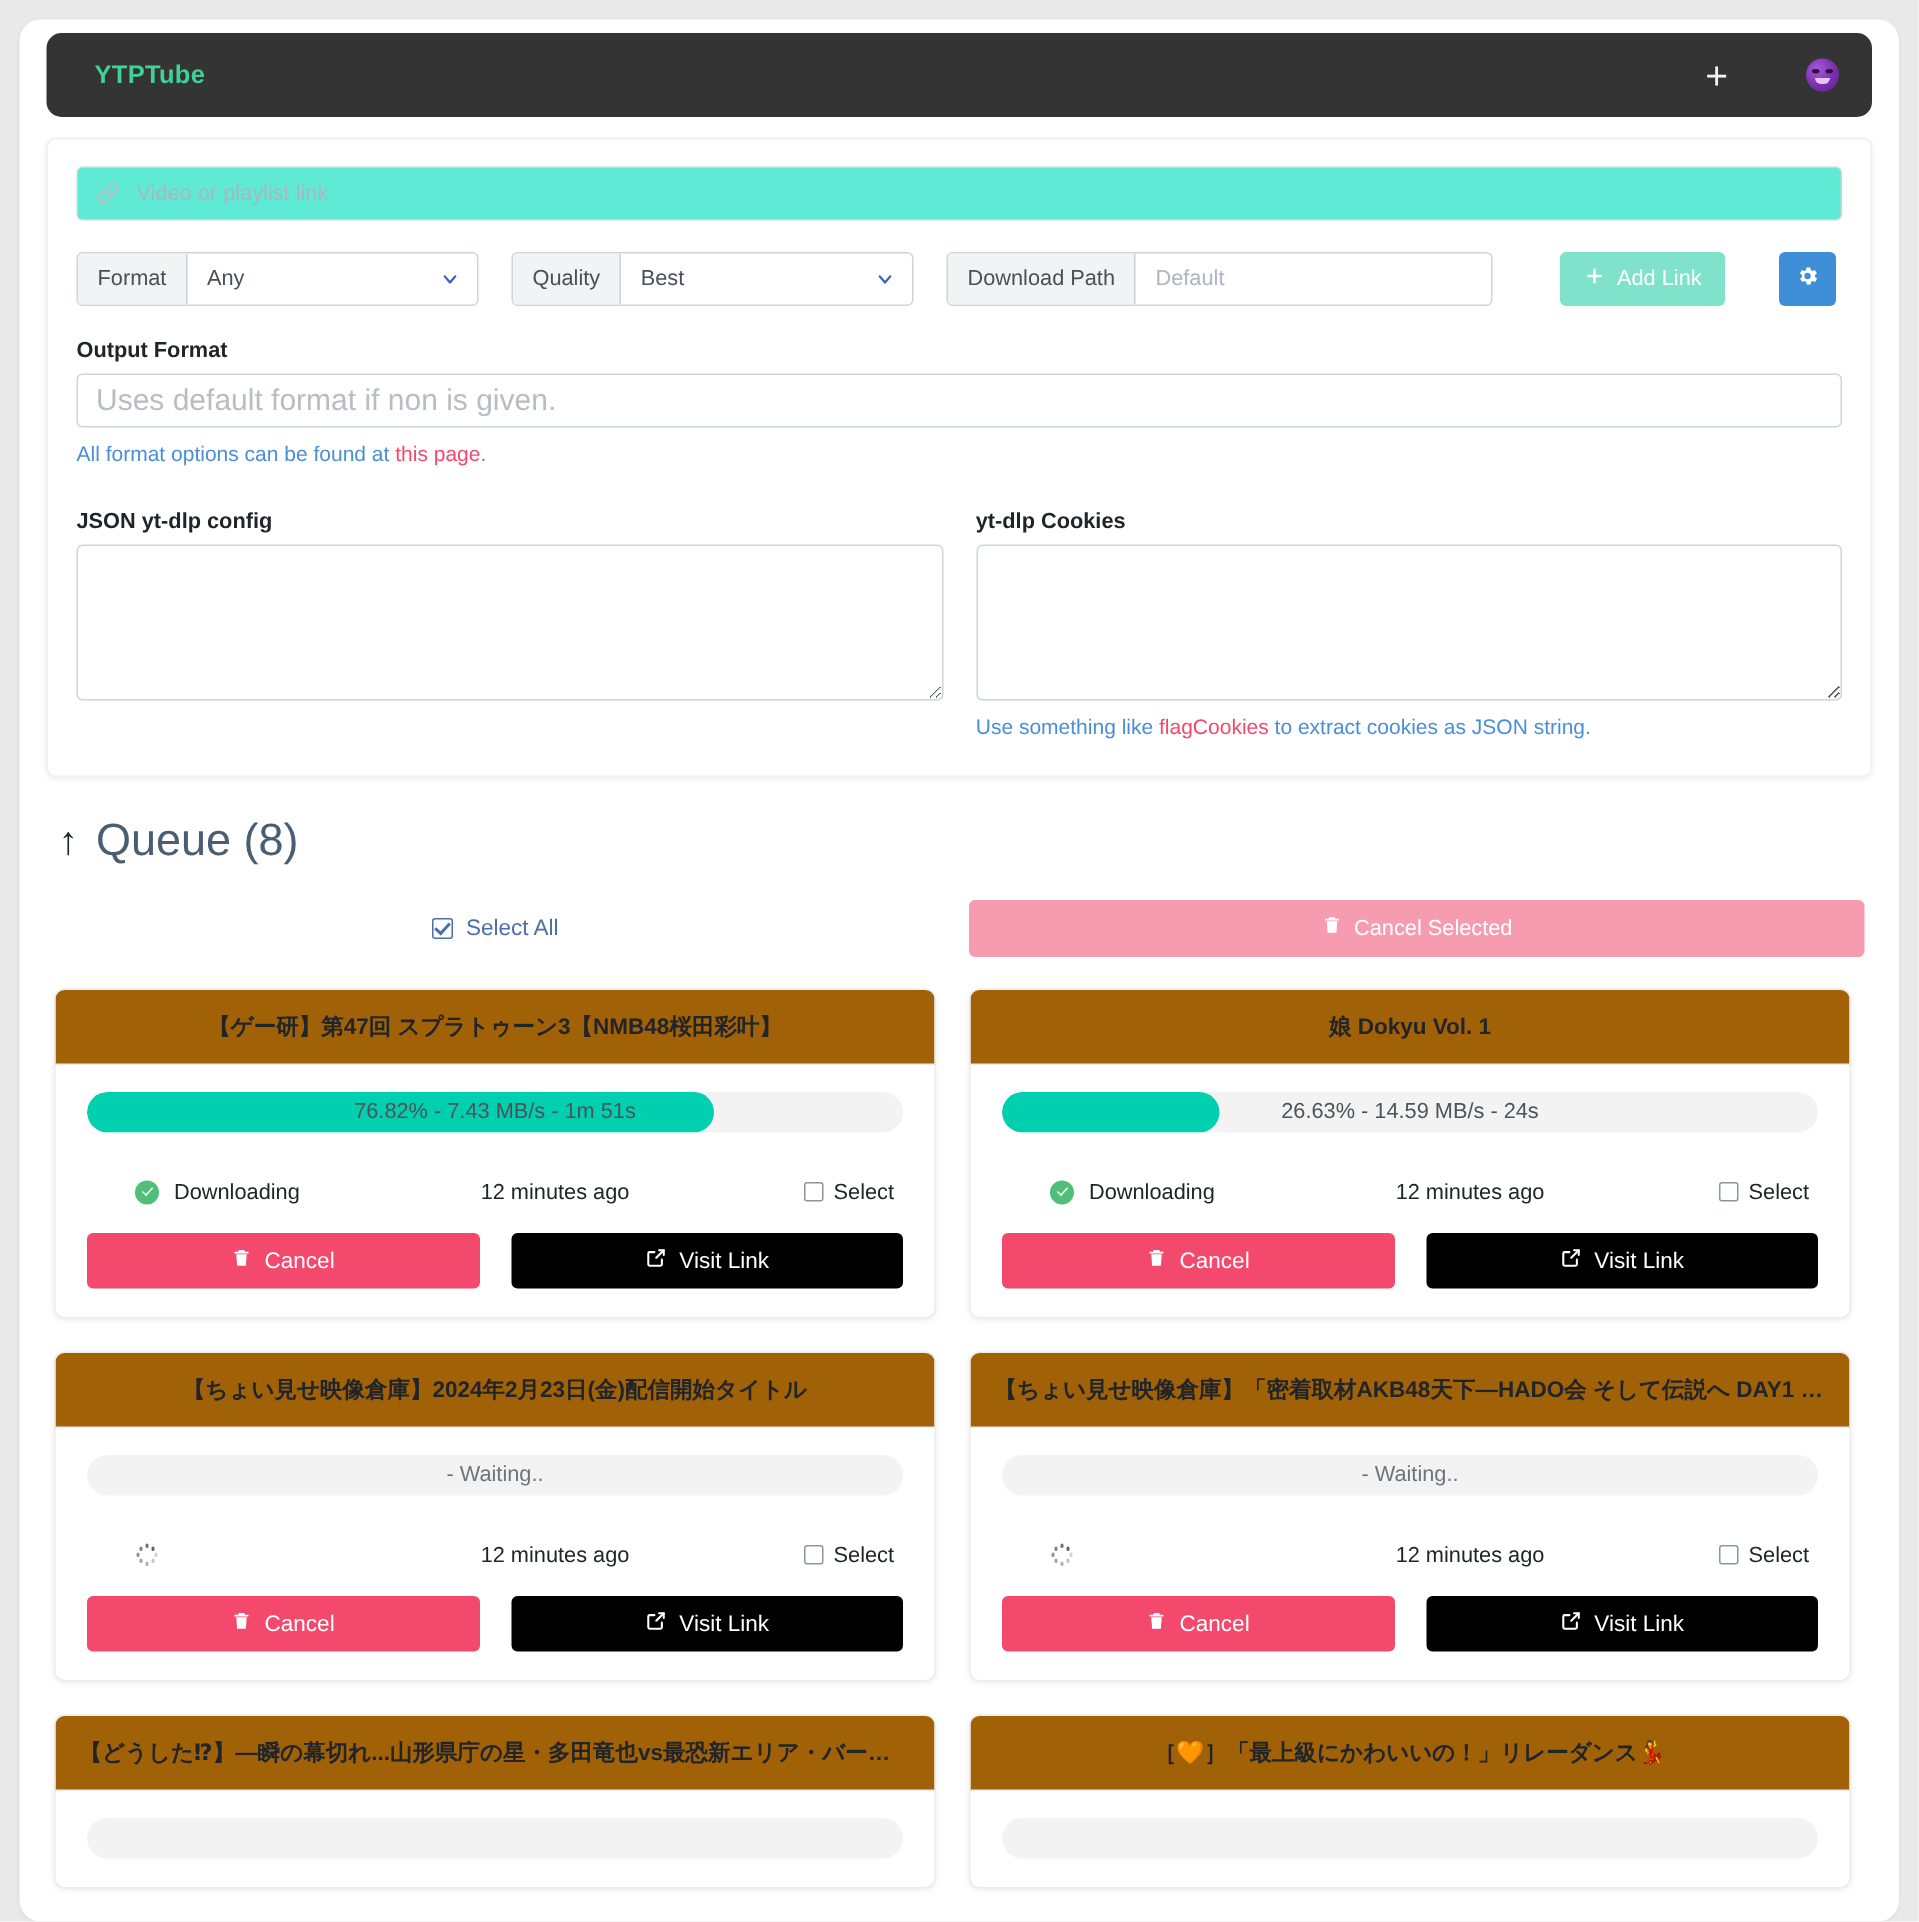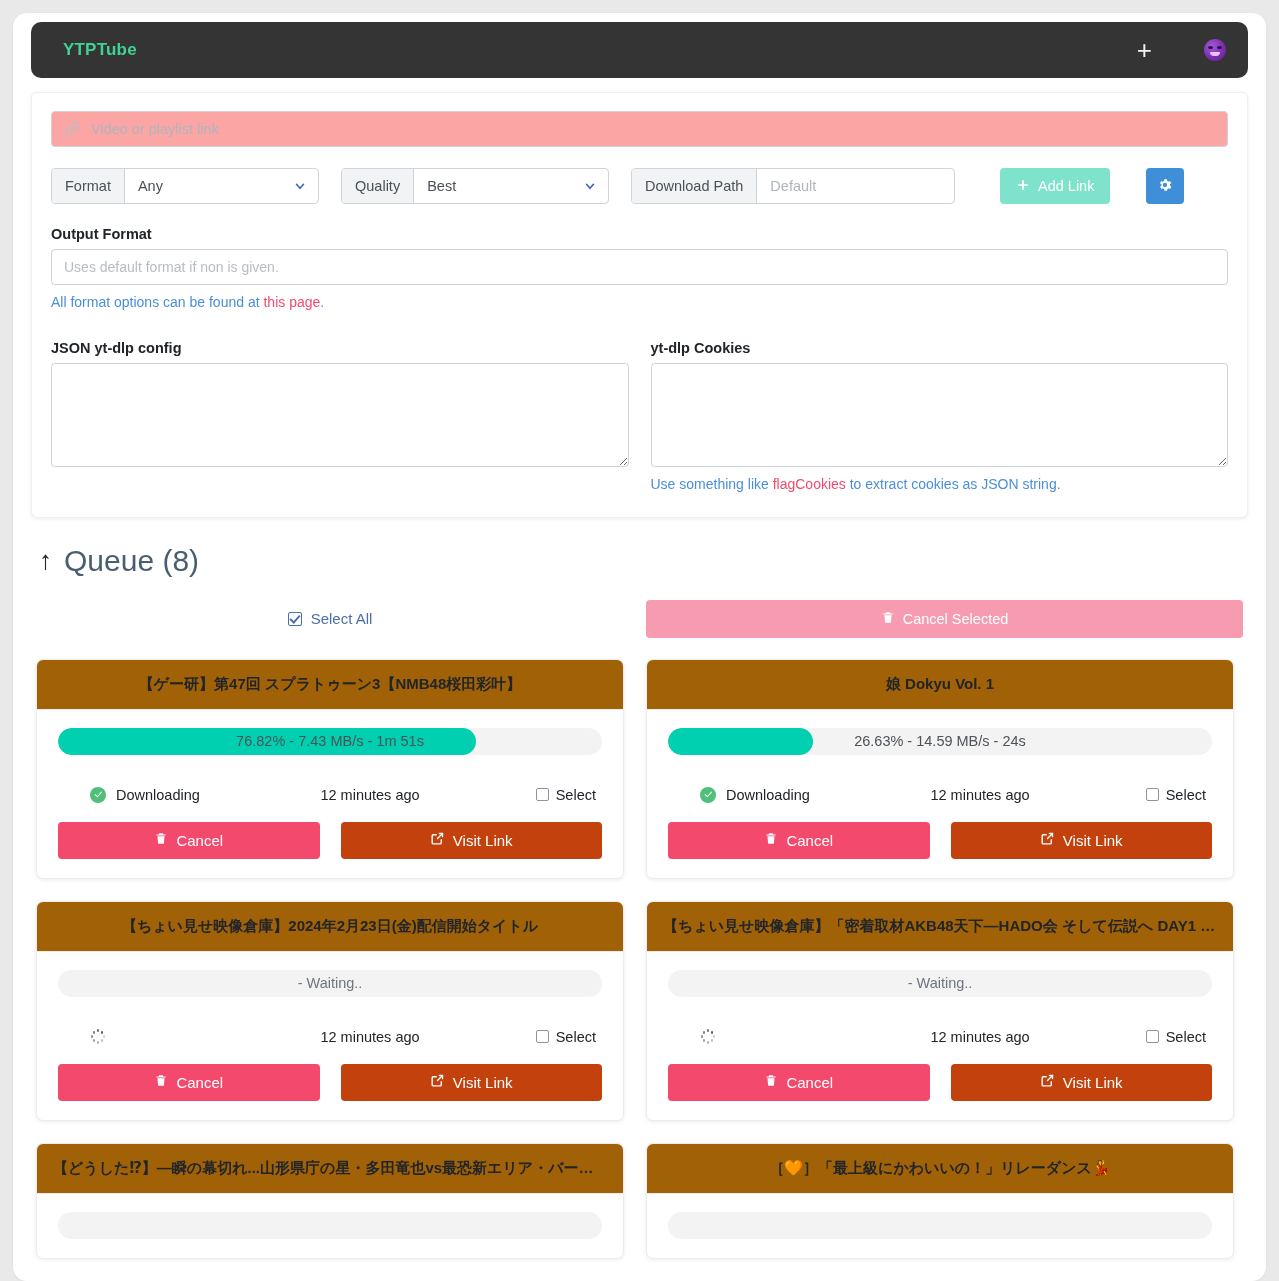--- a/index.html
+++ b/index.html
@@ -80,21 +80,21 @@
     padding: 18px 19px 22px 19px;
   }
 
   .link-input {
     display: flex;
     align-items: center;
     width: 100%;
     height: 36px;
     border: 1px solid #ced4da;
     border-radius: 4px;
-    background: #fca5a5;
+    background: #5eead4;
     padding: 0 12px;
   }
   .link-icon { color: #b9bdc2; margin-right: 9px; display:flex; }
   .link-input input {
     border: 0; outline: 0; flex: 1;
     font-family: inherit; font-size: 14.5px;
     color: #495057; background: transparent;
   }
   .link-input input::placeholder { color: #adb5bd; }
 
@@ -140,21 +140,21 @@
     display: flex; align-items: center;
     padding: 0 13px;
     font-size: 14.5px;
     color: #adb5bd;
     flex: 1;
   }
   .grp-format { width: 268px; }
   .grp-format .ig-select { flex: 1; }
   .grp-quality { width: 268px; }
   .grp-quality .ig-select { flex: 1; }
-  .grp-path { width: 324px; }
+  .grp-path { width: 364px; }
 
   .btn {
     border: 0;
     border-radius: 4px;
     font-family: inherit;
     font-size: 14.5px;
     color: #fff;
     display: inline-flex;
     align-items: center;
     justify-content: center;
@@ -171,21 +171,21 @@
     font-size: 14.5px;
     color: #212529;
     margin: 22px 0 7px 0;
   }
   .text-input {
     width: 100%;
     height: 36px;
     border: 1px solid #ced4da;
     border-radius: 4px;
     padding: 0 12px;
-    font-family: inherit; font-size: 14px;
+    font-family: inherit; font-size: 20px;
     color: #495057; outline: none;
   }
   .text-input::placeholder { color: #b7bdc3; }
   .help {
     font-size: 14px;
     color: #4b8ed8;
     margin-top: 7px;
     line-height: 1.45;
   }
   .help a, .help .redlink { color: #f3496c; text-decoration: none; }
@@ -347,21 +347,21 @@
     position:absolute; width:2.6px; height:2.6px; border-radius:50%; background:#4b4b4b;
   }
 
   .actions-row {
     display: flex;
     gap: 21px;
     margin-top: 19px;
   }
   .btn-card { flex: 1; height: 37px; font-size: 15px; }
   .btn-cancel { background: #f3496c; }
-  .btn-visit { background: #c2410c; }
+  .btn-visit { background: #000000; }
 </style>
 </head>
 <body>
 
 <div class="page-shell">
 
   <div class="navbar">
     <div class="brand">YTPTube</div>
     <div class="nav-spacer"></div>
     <div class="nav-plus">+</div>

